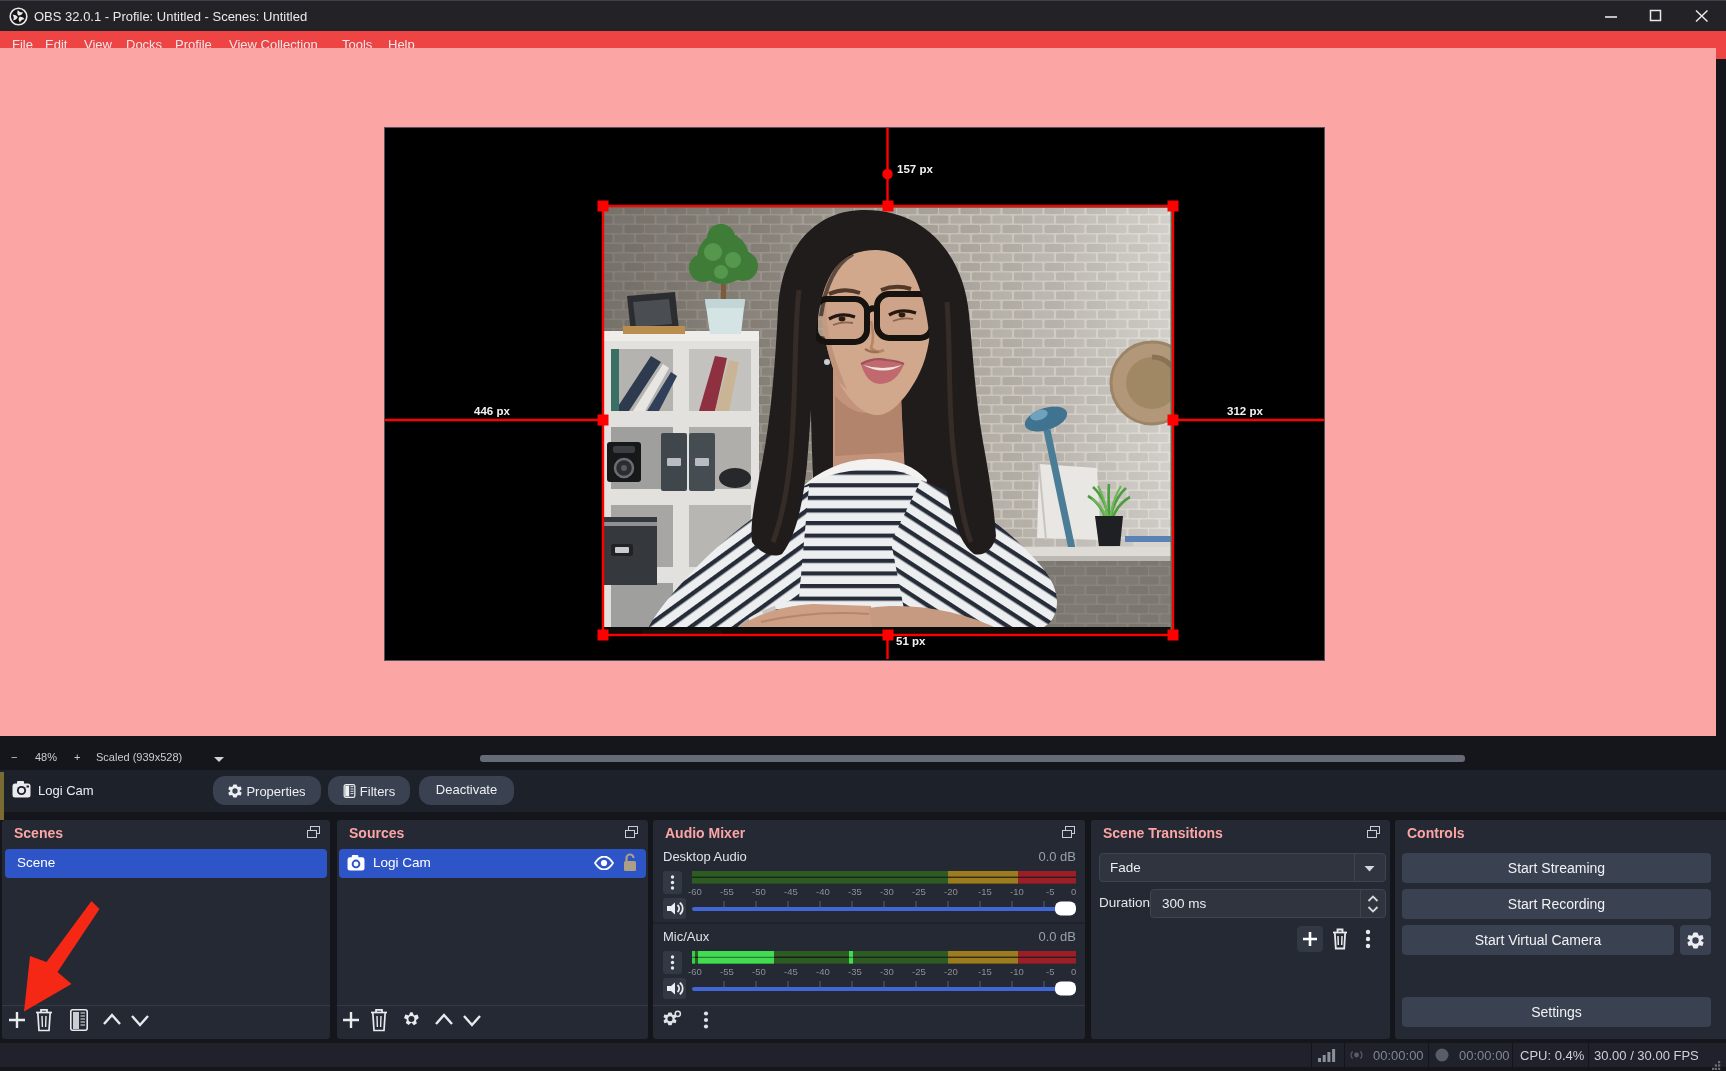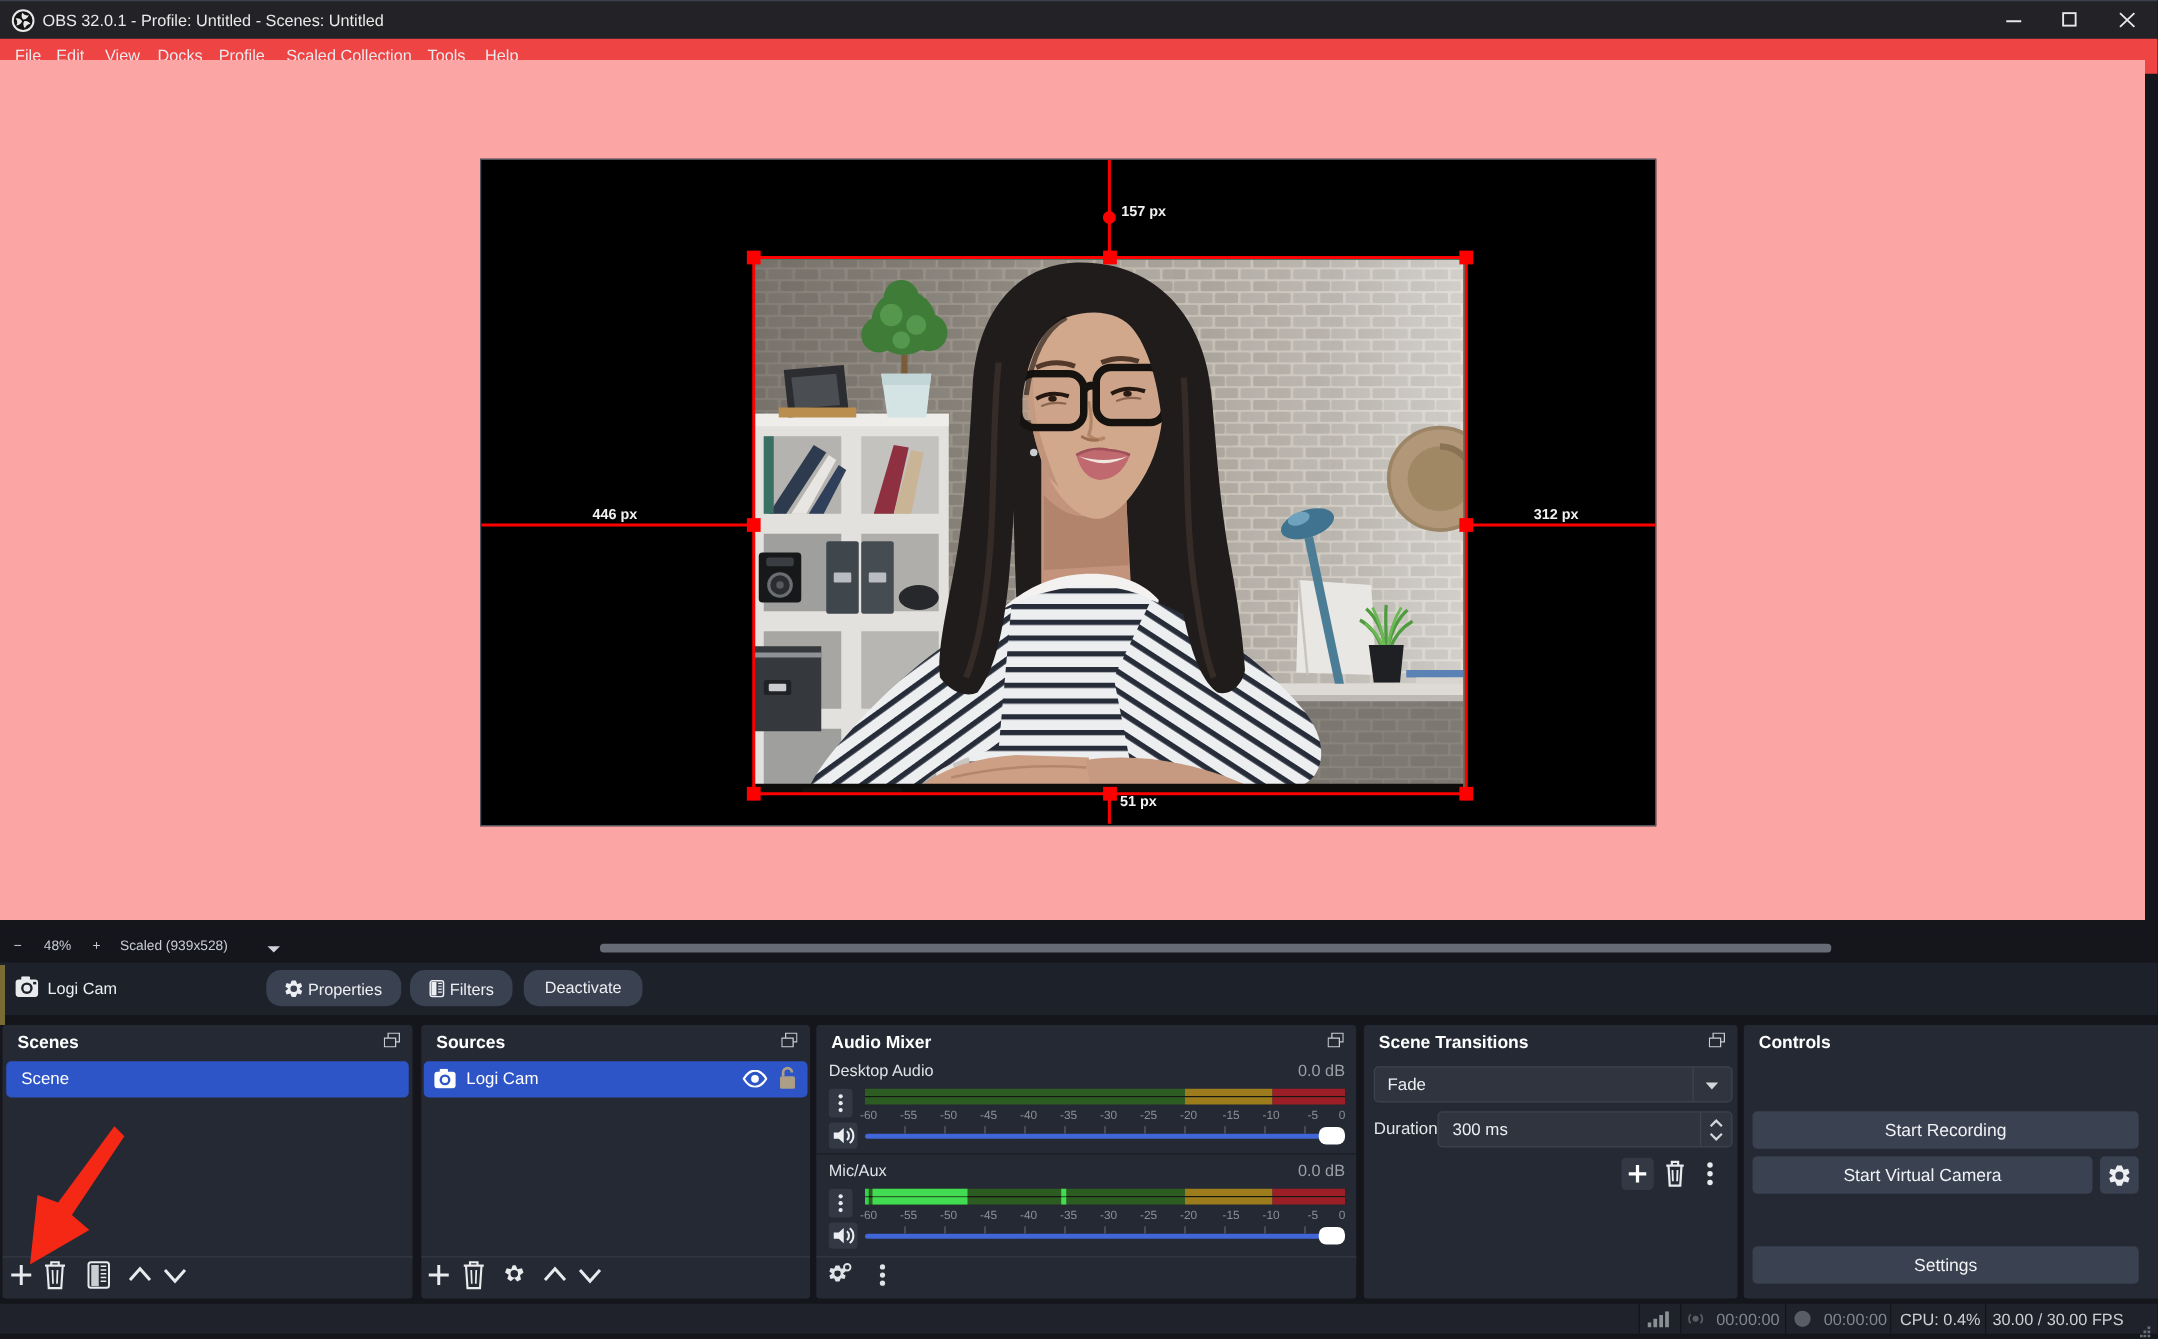--- a/index.html
+++ b/index.html
@@ -32,21 +32,21 @@
 
 #srcbar { position:absolute; left:0; top:770px; width:1726px; height:42px; background:#1d212a; }
 #srcbar .edge { position:absolute; left:0; top:2px; width:4px; height:48px; background:#7a6a33; }
 #srcname { position:absolute; left:38px; top:13px; font-size:13px; color:#eceef1; }
 .tbtn { position:absolute; top:6px; height:29px; background:#3a4150; border-radius:12px;
   color:#edeff2; font-size:13px; text-align:center; }
 
 
 .dock { position:absolute; top:820px; height:219px; background:#242933; border-radius:3px; }
 .dock .hdr { position:absolute; left:0; top:0; right:0; height:26px; }
-.dock .hdr .ttl { position:absolute; left:12px; top:5px; font-size:14px; font-weight:bold; color:#ffffff; }
+.dock .hdr .ttl { position:absolute; left:12px; top:5px; font-size:14px; font-weight:bold; color:#fca5a5; }
 .popout { position:absolute; right:10px; top:6px; width:13px; height:12px; }
 .dockbar { position:absolute; left:0; bottom:0; height:34px; right:0; border-top:1px solid #333945; }
 .sel { position:absolute; background:#2e55c7; border-radius:4px; height:29px; }
 .sel .lbl { position:absolute; left:12px; top:6px; font-size:13.5px; color:#ffffff; }
 
 
 .cbtn { position:absolute; background:#3a4150; border-radius:4px; height:30px;
   color:#f0f2f5; font-size:14px; text-align:center; line-height:30px; }
 
 
@@ -75,21 +75,21 @@
     <path d="M110 9.5 L121.5 20.5 M121.5 9.5 L110 20.5" stroke="#e8e8e8" stroke-width="1.5"></path>
   </svg>
 </div>
 
 <div id="menubar">
   <span style="left:12px">File</span>
   <span style="left:45px">Edit</span>
   <span style="left:84px">View</span>
   <span style="left:126px">Docks</span>
   <span style="left:175px">Profile</span>
-  <span style="left:229px">Scaled Collection</span>
+  <span style="left:229px">View Collection</span>
   <span style="left:342px">Tools</span>
   <span style="left:388px">Help</span>
 </div>
 
 <div id="main">
   <div id="canvas">
 
     <div class="abs" style="left:218px;top:78px;width:570px;height:429px;background:#888;overflow:hidden">
       <svg width="570" height="429" viewBox="0 0 570 429" id="videosvg">
         <defs>
@@ -596,20 +596,21 @@
 </div>
 
 <div class="dock" id="dock-controls" style="left:1395px;width:360px">
   <div class="hdr">
       <div class="ttl">Controls</div>
     <svg class="popout" viewBox="0 0 13 12">
         <rect x="3.5" y="0.5" width="9" height="7" fill="none" stroke="#c9ccd2"></rect>
         <rect x="0.5" y="4.5" width="9" height="7" fill="#242933" stroke="#c9ccd2"></rect>
       </svg>
   </div>
+  <div class="cbtn" style="left:7px;top:33px;width:309px">Start Streaming</div>
   <div class="cbtn" style="left:7px;top:69px;width:309px">Start Recording</div>
   <div class="cbtn" style="left:7px;top:105px;width:272px">Start Virtual Camera</div>
   <div class="cbtn" style="left:285px;top:105px;width:31px">
     <svg style="position:absolute;left:7px;top:7px" width="17" height="17" viewBox="0 0 18 18">
       <path d="M11 0.5 L12.6 4 L16.4 3.2 L17.6 6.8 L14.6 9 L17.6 11.2 L16.4 14.8 L12.6 14 L11 17.5 L7 17.5 L5.4 14 L1.6 14.8 L0.4 11.2 L3.4 9 L0.4 6.8 L1.6 3.2 L5.4 4 L7 0.5 Z M9 5.6 A3.4 3.4 0 1 0 9 12.4 A3.4 3.4 0 1 0 9 5.6" fill="#eceef2" fill-rule="evenodd"></path>
     </svg>
   </div>
   <div class="cbtn" style="left:7px;top:177px;width:309px">Settings</div>
 </div>
 

